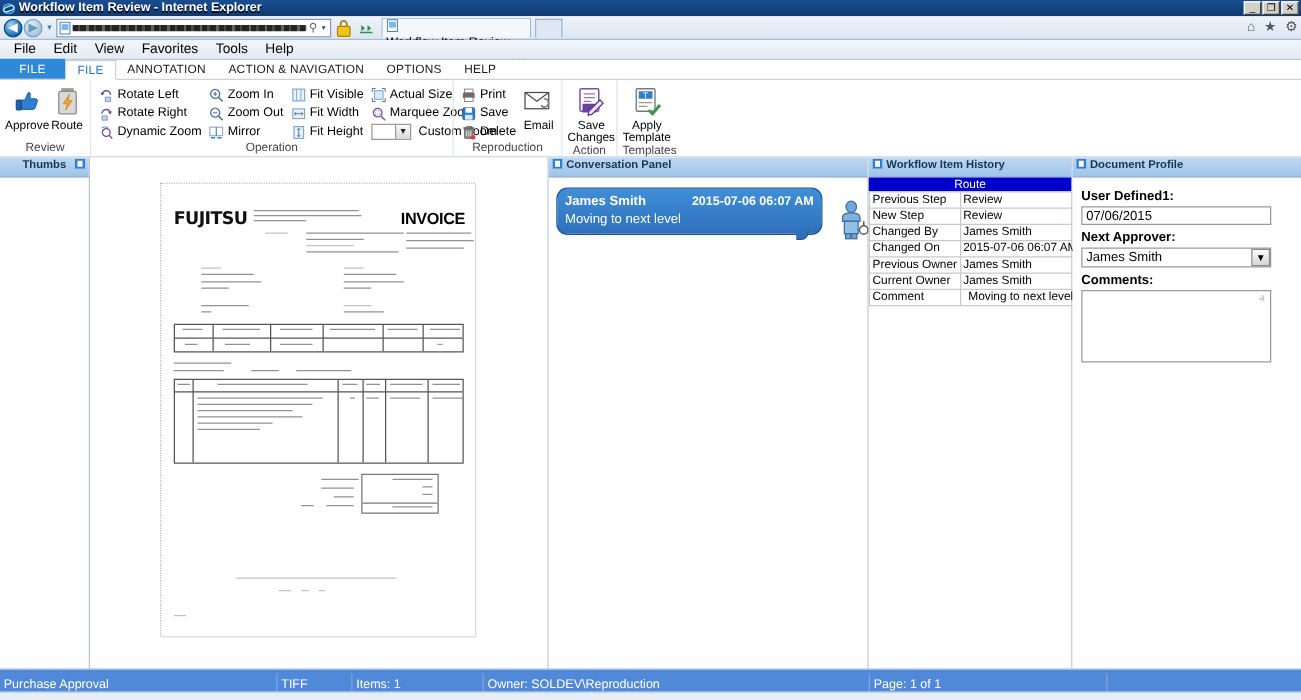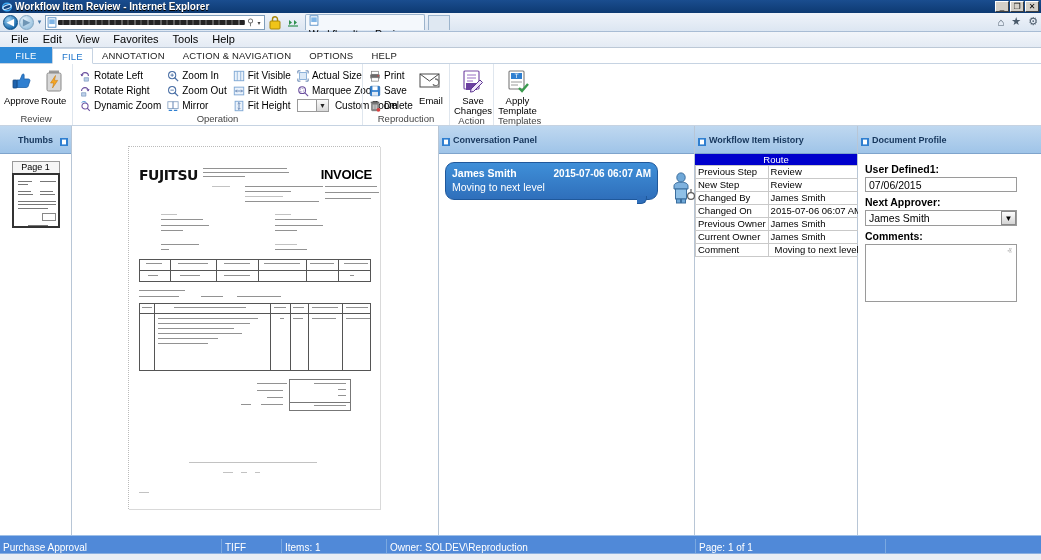--- a/index.html
+++ b/index.html
@@ -115,22 +115,22 @@
     width:32px; height:13px; border:1px solid #9a9a9a; background:#fff;
     display:flex; align-items:center; justify-content:flex-end; margin-right:3px; flex:none;
   }
   .zoomsel .arw { width:12px; height:11px; background:linear-gradient(#fbfbfb,#d8d8d8);
                   border-left:1px solid #9a9a9a; display:flex; align-items:center; justify-content:center;
                   font-size:7px; color:#222; }
 
   
   .thumbs-panel { position:absolute; left:0; top:126px; width:72px; height:409px; background:#fff; border-right:1px solid #b8c6d6; }
   .panel-hdr {
-    height:28px; background:linear-gradient(#bfd8f0,#9fc4e8);
-    border-bottom:1px solid #7fa4cc; display:flex; align-items:center; padding:0 3px; gap:3px;
+    height:16px; background:linear-gradient(#bfd8f0,#9fc4e8);
+    border-bottom:1px solid #7fa4cc; display:flex; padding:0 3px; gap:3px;
   }
   .panel-hdr .ph-ic { width:8px; height:8px; flex:none; }
   .panel-hdr .ph-tx { font-size:9px; font-weight:bold; color:#16365c; }
   .thumbs-hdr { justify-content:center; position:relative; }
   .thumbs-hdr .ph-ic { position:absolute; right:3px; }
   .thumb-item { margin:7px auto 0; width:48px; }
   .thumb-cap { text-align:center; font-size:9px; border:1px solid #9a9a9a; border-bottom:none;
                background:#f6f6f6; line-height:11px; }
   .thumb-pg { width:48px; height:55px; background:#fff; border:2px solid #333; position:relative; overflow:hidden; }
   .thumb-pg .tl { position:absolute; background:#777; height:1px; }
@@ -547,37 +547,20 @@
 
   <div class="thumbs-panel">
     <div class="panel-hdr thumbs-hdr">
       <span class="ph-tx">Thumbs</span>
       <span class="ph-ic">
         <svg width="8" height="8" viewBox="0 0 10 10">
             <rect x="0" y="0" width="10" height="10" fill="#2f7fd0"></rect>
             <rect x="2.5" y="2" width="5" height="6" fill="#fff"></rect>
           </svg>
       </span>
-    </div>
-    <div class="thumb-item">
-      <div class="thumb-cap">Page 1</div>
-      <div class="thumb-pg">
-        <span class="tl" style="left:4px;  top:6px;  width:14px;"></span>
-        <span class="tl" style="left:26px; top:6px;  width:16px;"></span>
-        <span class="tl" style="left:4px;  top:9px;  width:10px;"></span>
-        <span class="tl" style="left:4px;  top:16px; width:13px;"></span>
-        <span class="tl" style="left:26px; top:16px; width:13px;"></span>
-        <span class="tl" style="left:4px;  top:19px; width:15px;"></span>
-        <span class="tl" style="left:26px; top:19px; width:15px;"></span>
-        <span class="tl" style="left:4px;  top:26px; width:38px;"></span>
-        <span class="tl" style="left:4px;  top:29px; width:38px;"></span>
-        <span class="tl" style="left:4px;  top:33px; width:30px;"></span>
-        <span class="tbox" style="left:28px; top:38px; width:14px; height:8px;"></span>
-        <span class="tl" style="left:14px; top:50px; width:20px;"></span>
-      </div>
     </div>
   </div>
 
   <div class="viewer">
     <div class="page">
       <div class="inv">
         <div class="fuji">FUJITSU</div>
         <div class="invword">INVOICE</div>
 
         <span class="gl" style="left:74px; top:21px; width:84px;"></span>

